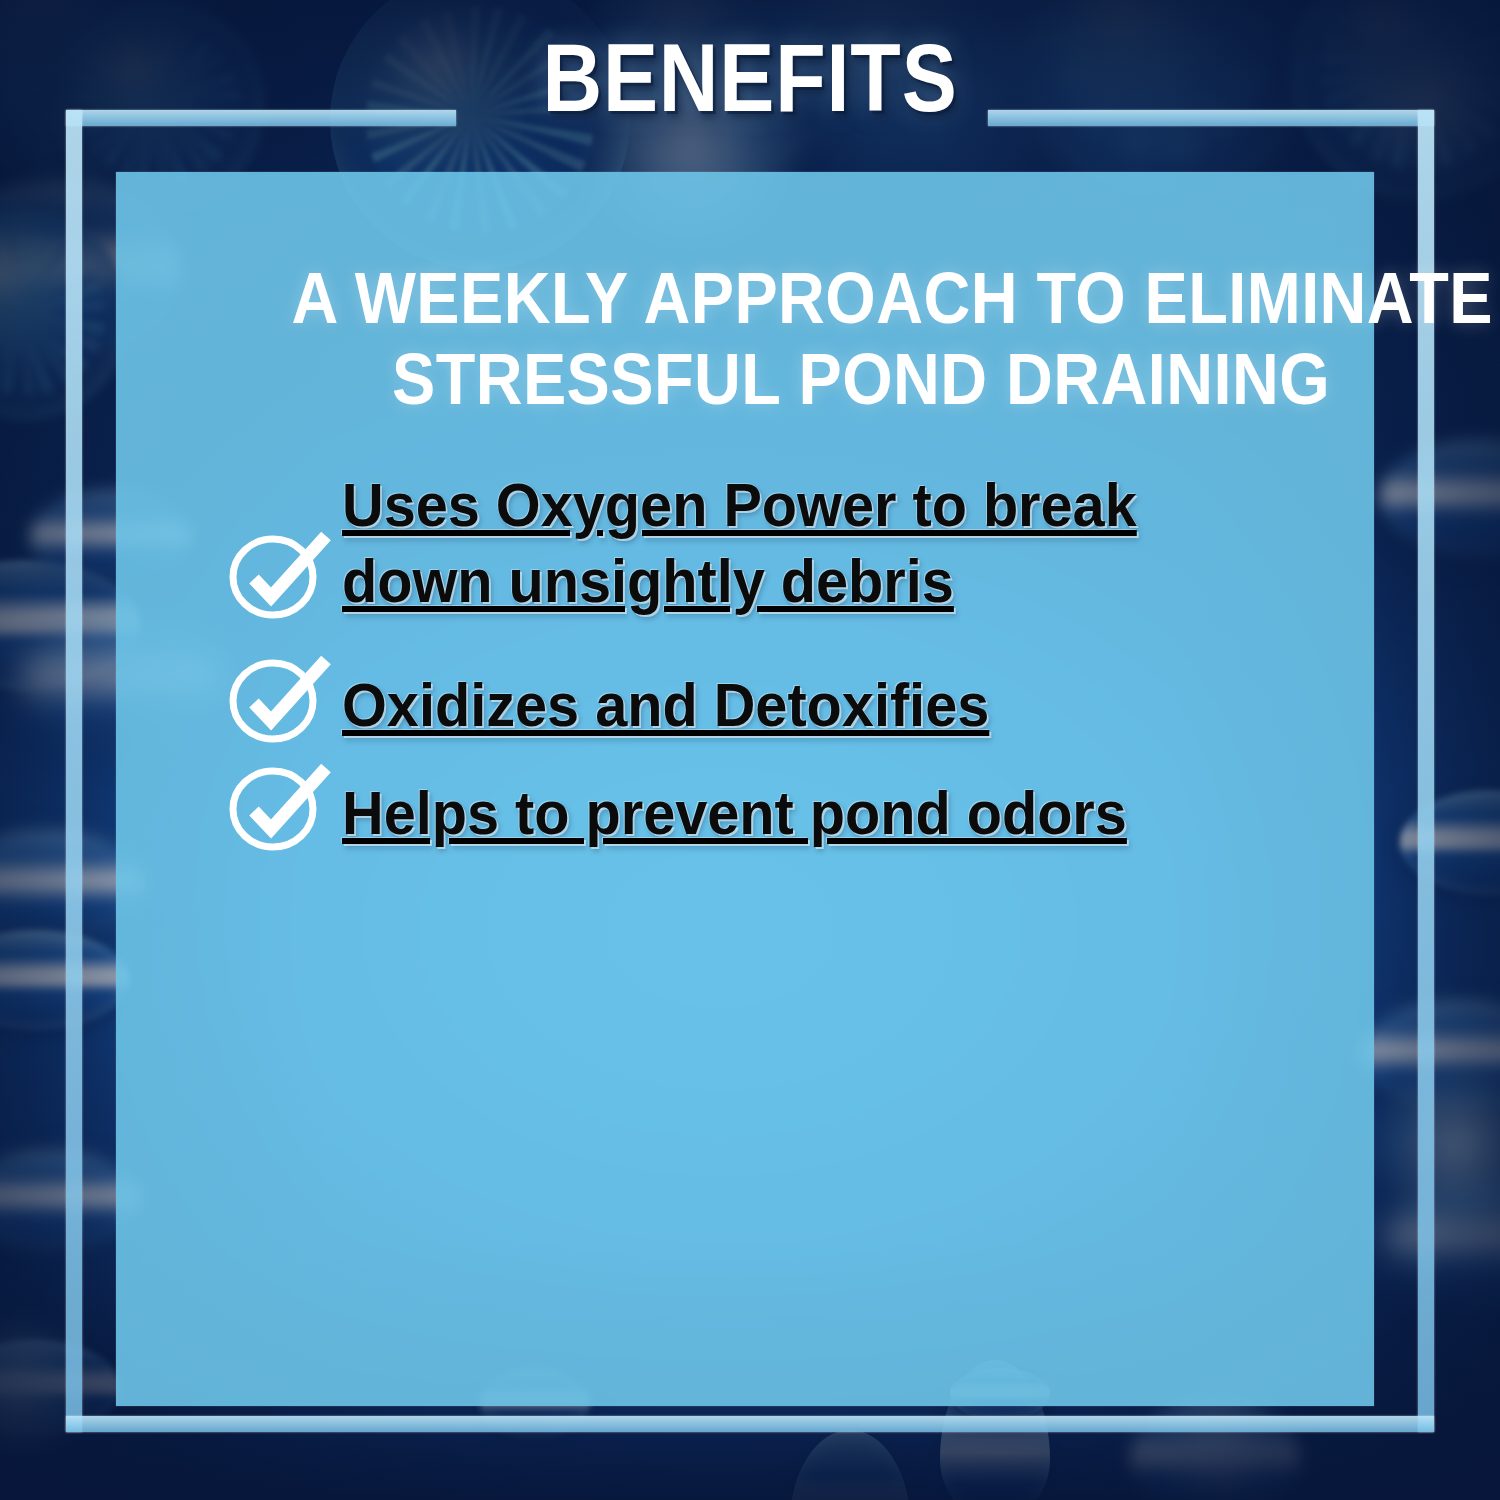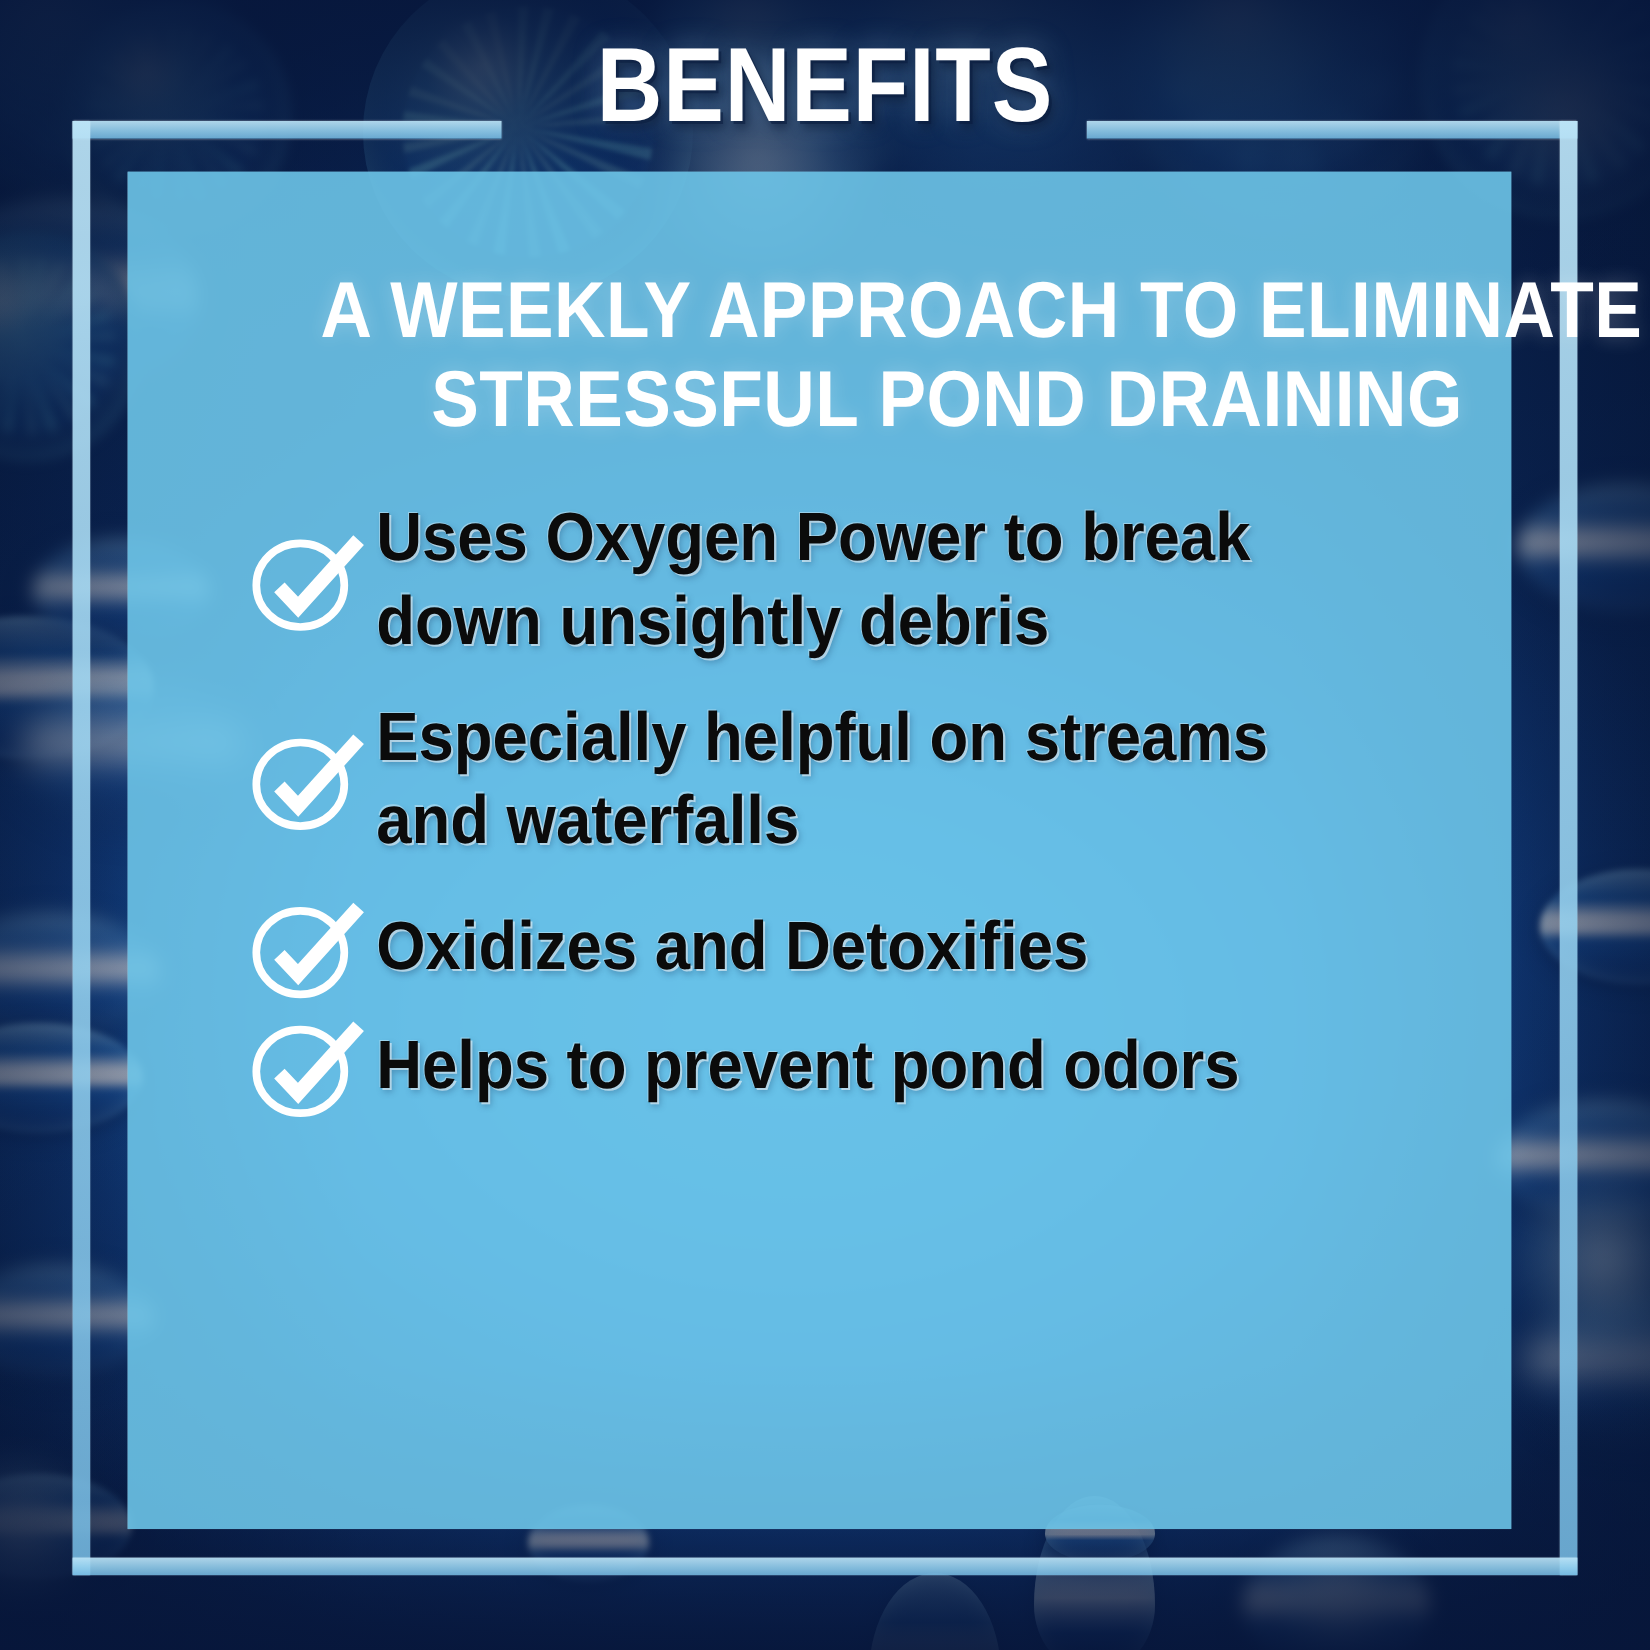--- a/index.html
+++ b/index.html
@@ -108,21 +108,21 @@
   .frame-left   { left: 66px;  top: 110px; width: 16px;  height: 1322px; }
   .frame-right  { left: 1418px;top: 110px; width: 16px;  height: 1322px; }
   .frame-bottom { left: 66px;  top: 1416px; width: 1368px; height: 16px; }
   .frame-top-a  { left: 66px;  top: 110px; width: 390px;  height: 16px; }
   .frame-top-b  { left: 988px; top: 110px; width: 446px;  height: 16px; }
 
   
   .panel {
     position: absolute;
     left: 116px;
-    top: 156px;
+    top: 172px;
     width: 1258px;
     height: 1234px;
     background: rgba(109,196,232,0.90);
     box-shadow: 0 0 1px rgba(255,255,255,0.4);
   }
   .panel-inner {
     position: absolute;
     inset: 0;
     padding: 86px 44px 0 60px;
     box-sizing: border-box;
@@ -168,22 +168,23 @@
   .headline .hl-line { display: block; white-space: nowrap; }
 
   
   .bullets {
     list-style: none;
     margin: 0;
     padding: 0 0 0 50px;
   }
   .bullet {
     display: flex;
-    align-items: center;
+    align-items: flex-end;
     margin-bottom: 30px;
+    text-decoration: underline;
   }
   .bullet.tight { margin-bottom: 14px; }
   .check-icon {
     flex: 0 0 auto;
     width: 108px;
     height: 92px;
     margin-top: 2px;
     margin-right: 8px;
   }
   .check-icon svg { display: block; overflow: visible; }
@@ -270,29 +271,20 @@
         <li class="bullet">
           <span class="check-icon">
             <svg width="108" height="92" viewBox="0 0 108 92" fill="none">
               <ellipse cx="47" cy="50" rx="40" ry="38" stroke="#ffffff" stroke-width="7" fill="none"></ellipse>
               <path d="M28 52 L45 70 L100 9" stroke="#ffffff" stroke-width="13" stroke-linecap="butt" stroke-linejoin="miter" fill="none"></path>
             </svg>
           </span>
           <span class="bullet-text">Uses Oxygen Power to break down unsightly debris</span>
         </li>
 
-        <li class="bullet">
-          <span class="check-icon">
-            <svg width="108" height="92" viewBox="0 0 108 92" fill="none">
-              <ellipse cx="47" cy="50" rx="40" ry="38" stroke="#ffffff" stroke-width="7" fill="none"></ellipse>
-              <path d="M28 52 L45 70 L100 9" stroke="#ffffff" stroke-width="13" stroke-linecap="butt" stroke-linejoin="miter" fill="none"></path>
-            </svg>
-          </span>
-          <span class="bullet-text">Especially helpful on streams and waterfalls</span>
-        </li>
 
 
         <li class="bullet tight">
           <span class="check-icon">
             <svg width="108" height="92" viewBox="0 0 108 92" fill="none">
               <ellipse cx="47" cy="50" rx="40" ry="38" stroke="#ffffff" stroke-width="7" fill="none"></ellipse>
               <path d="M28 52 L45 70 L100 9" stroke="#ffffff" stroke-width="13" stroke-linecap="butt" stroke-linejoin="miter" fill="none"></path>
             </svg>
           </span>
           <span class="bullet-text">Oxidizes and Detoxifies</span>

